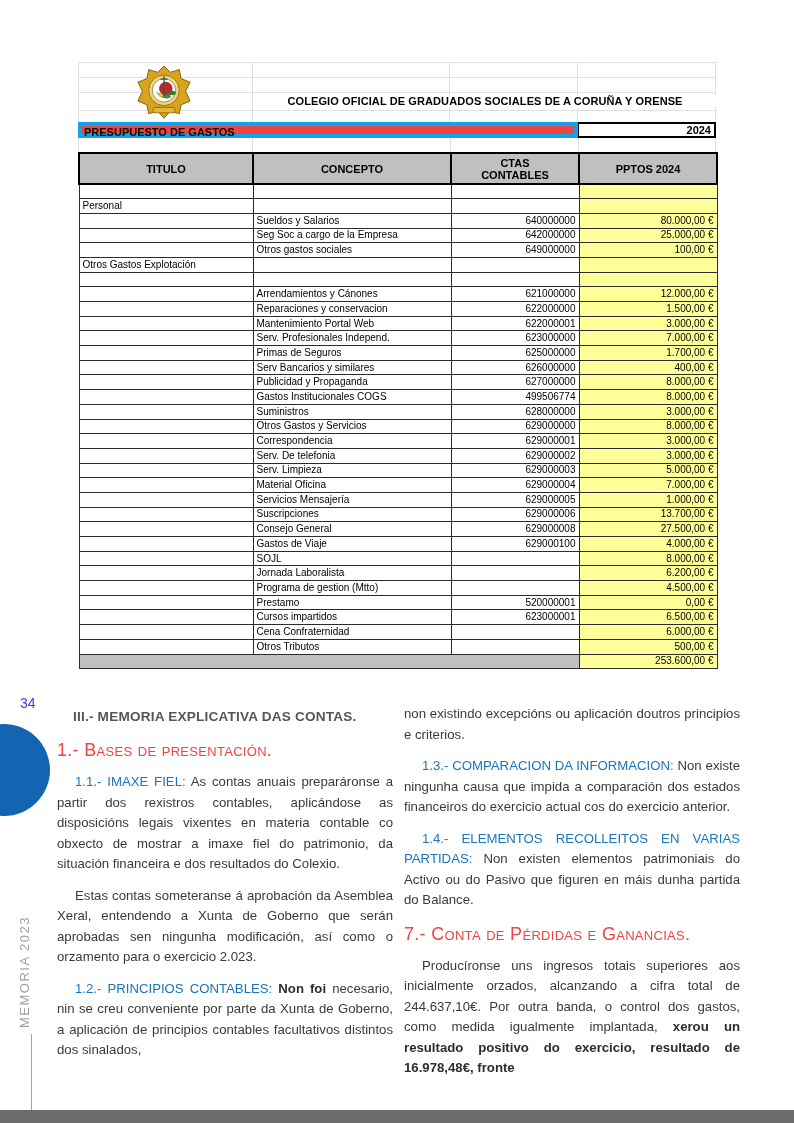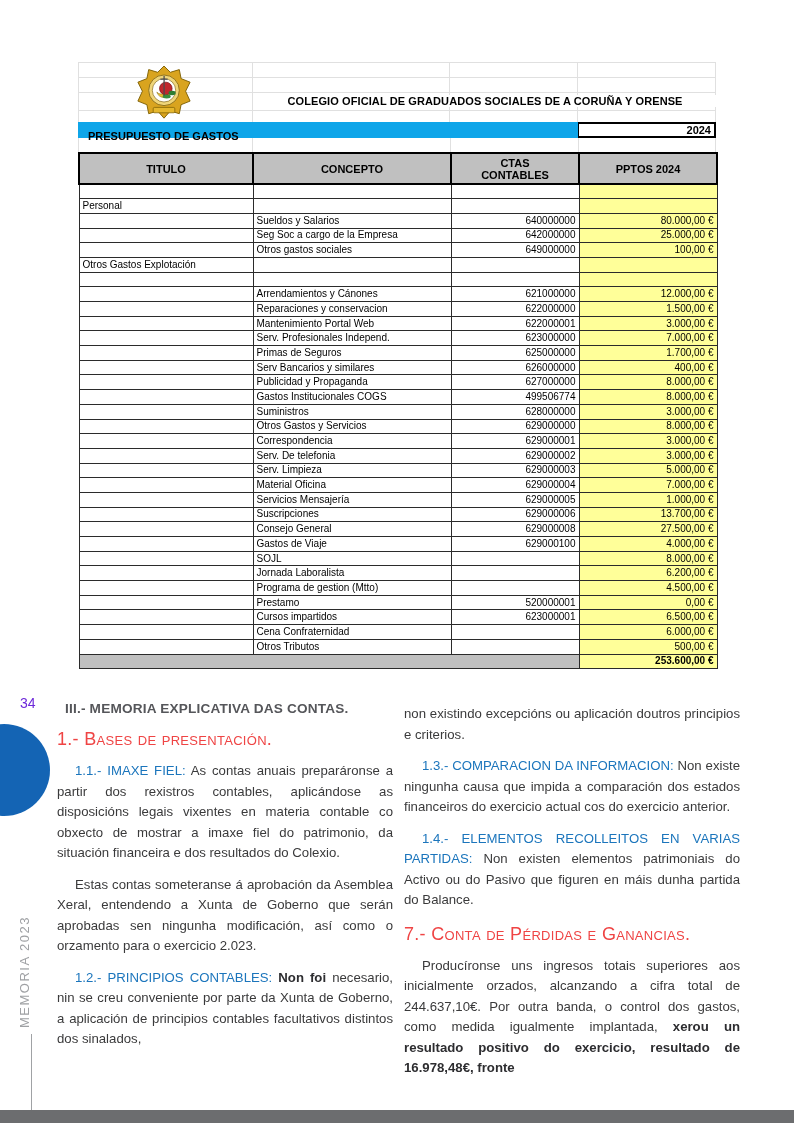--- a/index.html
+++ b/index.html
@@ -11,42 +11,42 @@
   .prehead{position:relative;height:60px;box-sizing:border-box;
            border-top:1px solid #e0e0e0;border-left:1px solid #e0e0e0;border-right:1px solid #e0e0e0;}
   .prehead .prow{box-sizing:border-box;height:15px;border-bottom:1px solid #e0e0e0;display:flex;}
   .prehead .pc{box-sizing:border-box;border-right:1px solid #e0e0e0;height:100%;}
   .pc1{width:174px;} .pc2{width:198px;} .pc3{width:128px;} .pc4{width:137px;border-right:none !important;}
   .org-title{position:absolute;left:174px;top:32px;width:464px;text-align:center;
              font-weight:bold;font-size:11px;letter-spacing:0.1px;background:#fff;}
   .logo{position:absolute;left:58px;top:2px;}
 
   .titlebar{display:flex;height:16px;}
-  .titlebar .t1{box-sizing:border-box;width:500px;border:8px solid #0ea5e9;
+  .titlebar .t1{box-sizing:border-box;width:500px;border:4px solid #0ea5e9;
                 font-weight:bold;font-size:11px;line-height:12px;padding:0 2px;background:#ef4444;}
   .titlebar .t2{box-sizing:border-box;width:138px;border:2px solid #000;border-left-width:1px;
                 font-weight:bold;font-size:11px;line-height:12px;text-align:right;padding:0 3px;background:#fff;}
 
   .gaprow{box-sizing:border-box;height:14px;display:flex;border-left:1px solid #e0e0e0;border-right:1px solid #e0e0e0;}
   .gaprow .pc{border-right:1px solid #e0e0e0;}
 
   table.grid{border-collapse:collapse;table-layout:fixed;width:638px;}
   table.grid th{box-sizing:border-box;background:#c0c0c0;border:2px solid #000;
                 font-size:11px;font-weight:bold;height:31px;padding:0 14px;}
   table.grid td{box-sizing:border-box;border:1px solid #2b2b2b;height:14.7px;line-height:12px;
                 font-size:10px;padding:0 3px;white-space:nowrap;overflow:hidden;background:#fff;}
   table.grid td.num{text-align:right;}
   table.grid td.eur{text-align:right;background:#ffff99;}
   table.grid td.total-gray{background:#c0c0c0;}
-  table.grid td.total-val{font-weight:bold;margin-left:17px;}
+  table.grid td.total-val{font-weight:normal;margin-left:17px;}
 
   
   .col{position:absolute;top:693px;width:336px;}
   .col.left{left:57px;} .col.right{left:404px;}
-  .h1{font-size:13.6px;font-weight:bold;color:#55565a;letter-spacing:0.2px;margin:8px;}
+  .h1{font-size:13.6px;font-weight:bold;color:#55565a;letter-spacing:0.2px;margin:16px;}
   .h2{font-size:18px;font-weight:normal;color:#ef4444;font-variant:small-caps;
       letter-spacing:0.3px;margin:13px 0 0 0;}
   .p{font-size:13.2px;line-height:20.5px;color:#3a3a3b;text-align:justify;margin:11px 0 0 0;}
   .p.indent{text-indent:18px;}
   .p .seg-blue{color:#1b75bc;}
   .p .seg-bold{font-weight:bold;color:#2d2d30;}
   .p .seg-normal{}
 
   
   .pagenum{position:absolute;left:20px;top:695px;font-size:14px;color:#6d28d9;}

